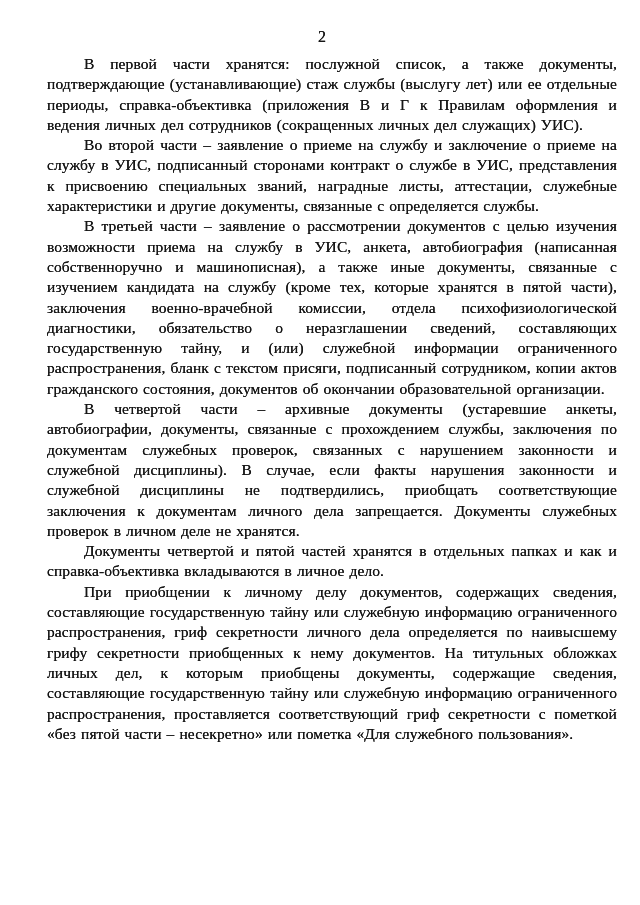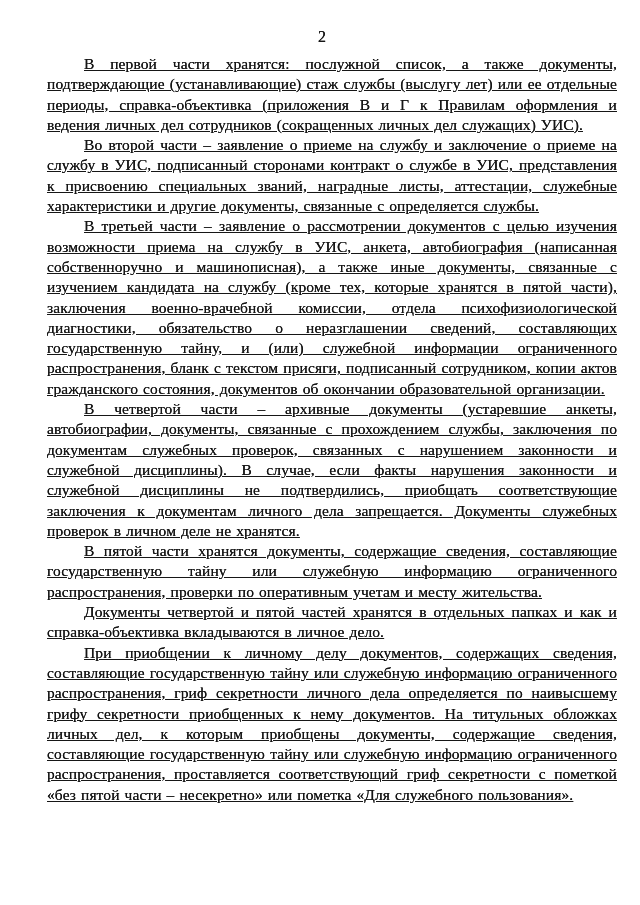--- a/index.html
+++ b/index.html
@@ -33,29 +33,27 @@
   .para {
     margin: 0;
     font-size: 15.5px;
     line-height: 20.3px;
     text-align: justify;
     text-indent: 37px;
     letter-spacing: 0.1px;
     word-spacing: 1px;
     
     text-shadow: 0 0 0.45px currentColor;
-    text-decoration: underline;
   }
 </style>
 </head>
 <body>
 
 <div class="page">
   <div class="page-number">2</div>
 
   <p class="para">В первой части хранятся: послужной список, а также документы, подтверждающие (устанавливающие) стаж службы (выслугу лет) или ее отдельные периоды, справка-объективка (приложения В и Г к Правилам оформления и ведения личных дел сотрудников (сокращенных личных дел служащих) УИС).</p>
   <p class="para">Во второй части – заявление о приеме на службу и заключение о приеме на службу в УИС, подписанный сторонами контракт о службе в УИС, представления к присвоению специальных званий, наградные листы, аттестации, служебные характеристики и другие документы, связанные с определяется службы.</p>
   <p class="para">В третьей части – заявление о рассмотрении документов с целью изучения возможности приема на службу в УИС, анкета, автобиография (написанная собственноручно и машинописная), а также иные документы, связанные с изучением кандидата на службу (кроме тех, которые хранятся в пятой части), заключения военно-врачебной комиссии, отдела психофизиологической диагностики, обязательство о неразглашении сведений, составляющих государственную тайну, и (или) служебной информации ограниченного распространения, бланк с текстом присяги, подписанный сотрудником, копии актов гражданского состояния, документов об окончании образовательной организации.</p>
   <p class="para">В четвертой части – архивные документы (устаревшие анкеты, автобиографии, документы, связанные с прохождением службы, заключения по документам служебных проверок, связанных с нарушением законности и служебной дисциплины). В случае, если факты нарушения законности и служебной дисциплины не подтвердились, приобщать соответствующие заключения к документам личного дела запрещается. Документы служебных проверок в личном деле не хранятся.</p>
-  <p class="para">В пятой части хранятся документы, содержащие сведения, составляющие государственную тайну или служебную информацию ограниченного распространения, проверки по оперативным учетам и месту жительства.</p>
   <p class="para">Документы четвертой и пятой частей хранятся в отдельных папках и как и справка-объективка вкладываются в личное дело.</p>
   <p class="para">При приобщении к личному делу документов, содержащих сведения, составляющие государственную тайну или служебную информацию ограниченного распространения, гриф секретности личного дела определяется по наивысшему грифу секретности приобщенных к нему документов. На титульных обложках личных дел, к которым приобщены документы, содержащие сведения, составляющие государственную тайну или служебную информацию ограниченного распространения, проставляется соответствующий гриф секретности с пометкой «без пятой части – несекретно» или пометка «Для служебного пользования».</p>
 </div>
 
 </body></html>

